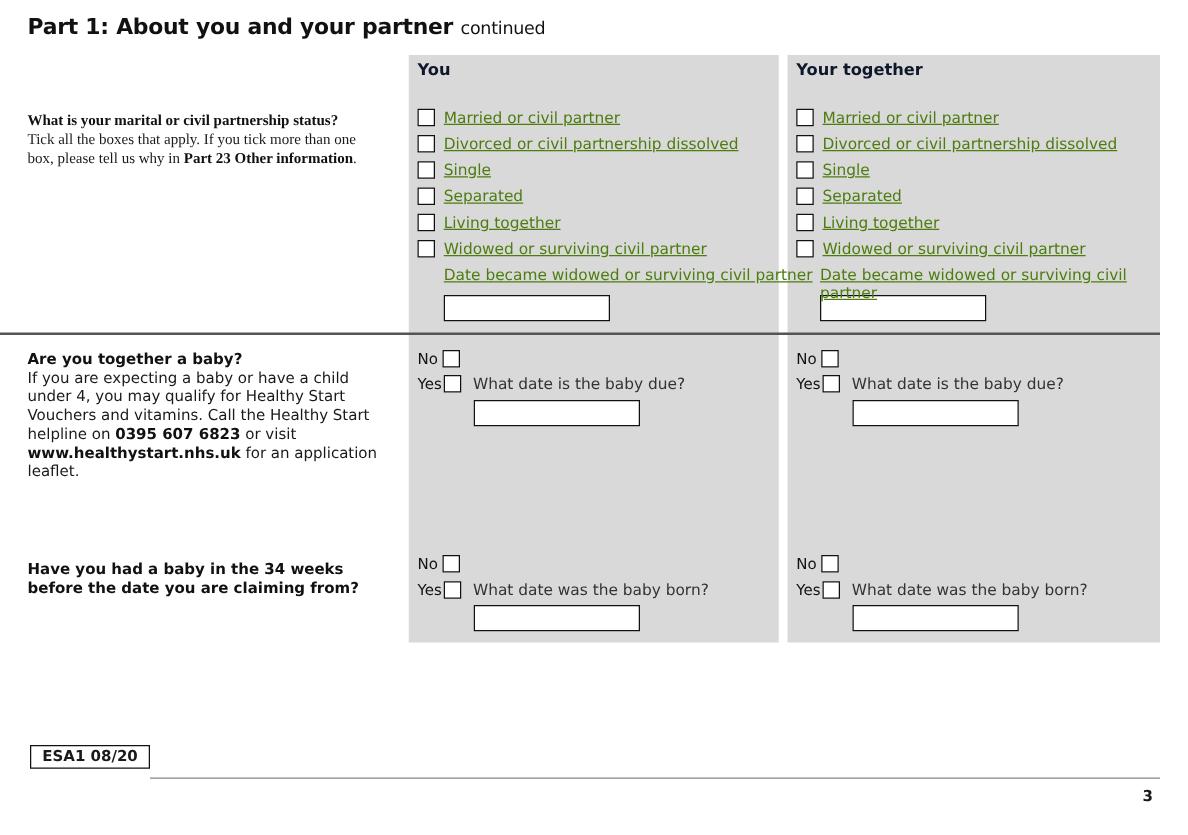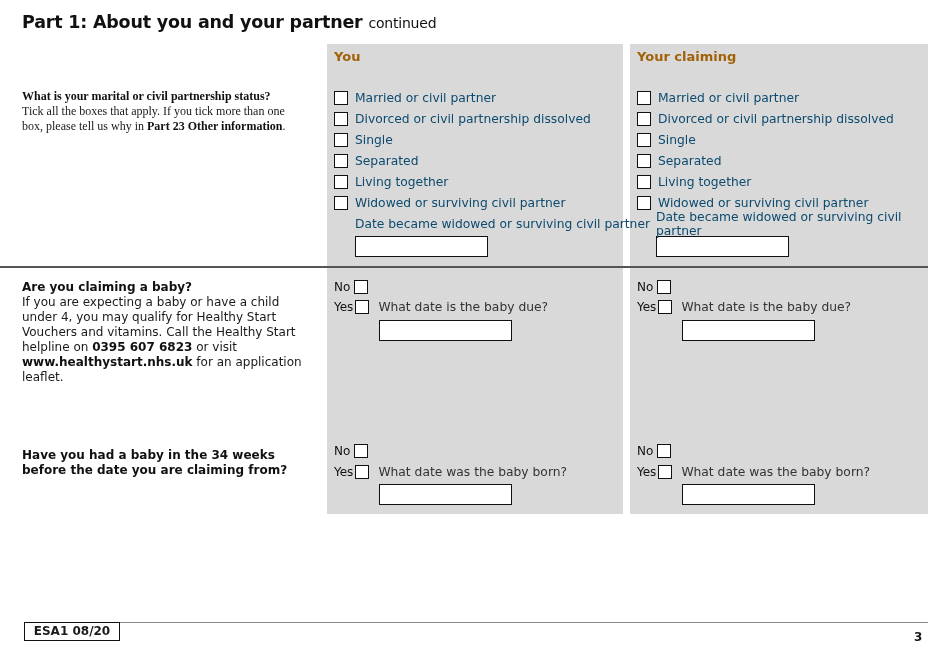--- a/index.html
+++ b/index.html
@@ -6,43 +6,43 @@
     body {
       width:950px; height:668px; background:#ffffff; position:relative; overflow:hidden;
       font-family:"DejaVu Sans", sans-serif; color:#1a1a1a;
     }
     .abs { position:absolute; }
     .title { left:22px; top:12px; font-size:17.5px; font-weight:bold; color:#111; letter-spacing:-0.2px; }
     .title .cont { font-weight:normal; font-size:14px;text-align:right; }
     .panel { background:#d9d9d9; top:44px; height:470px; }
     .panel.you { left:327px; width:296px; }
     .panel.partner { left:630px; width:298px; }
-    .colhead { font-size:13px; font-weight:bold; color:#a16207; }
+    .colhead { font-size:13px; font-weight:bold; color:#0f172a; }
     .hline { left:0; top:266px; width:928px; height:2px; background:#555; }
     .q { font-size:12px; line-height:15px; color:#1a1a1a; }
     .q b { color:#111; }
-    .opt { font-size:12.3px; color:#0c4a6e; display:flex; align-items:center; height:21px; }
+    .opt { font-size:12.3px; color:#4d7c0f; display:flex; height:21px;text-decoration:underline; }
     .cb { width:14px; height:14px; border:1.5px solid #111; background:#fff; box-sizing:border-box; margin-right:7px; flex:none; }
     .datebox { width:133px; height:21px; border:1.5px solid #111; background:#fff; box-sizing:border-box; }
     .yn { font-size:12px; color:#111; display:flex; align-items:flex-end; }
     .yn .lbl { margin-right:4px; }
     .footer-line { left:120px; top:622px; width:808px; height:1px; background:#888; }
-    .code { left:24px; top:622px; width:96px; height:19px; border:1.5px solid #111; box-sizing:border-box; font-size:12px; font-weight:bold; text-align:center; line-height:16px; }
+    .code { left:24px; top:596px; width:96px; height:19px; border:1.5px solid #111; box-sizing:border-box; font-size:12px; font-weight:bold; text-align:center; line-height:16px; }
     .pageno { left:914px; top:630px; font-size:12px; font-weight:bold; }
   </style>
 </head>
 <body>
 
 <div class="abs title"><span>Part 1: About you and your partner</span> <span class="cont">continued</span></div>
 
 <div class="abs panel you"></div>
 <div class="abs panel partner"></div>
 
 <div class="abs colhead" style="left:334px;top:49px;">You</div>
-<div class="abs colhead" style="left:637px;top:49px;">Your claiming</div>
+<div class="abs colhead" style="left:637px;top:49px;">Your together</div>
 
 <div class="abs q" style="left:22px;top:89px;width:285px;font-family:Liberation Serif, serif;">
   <b>What is your marital or civil partnership status?</b><br>
   <span>Tick all the boxes that apply. If you tick more than one box, please tell us why in </span><b>Part 23 Other information</b><span>.</span>
 </div>
 
 <div class="abs" style="left:334px;top:87px;">
   <div class="opt">
       <span class="cb"></span>
       <span>Married or civil partner</span>
@@ -100,21 +100,21 @@
     </div>
   <div class="opt" style="padding-left:19px;">
       <span>Date became widowed or surviving civil partner</span>
     </div>
   <div class="datebox" style="margin-left:19px;margin-top:2px;"></div>
 </div>
 
 <div class="abs hline"></div>
 
 <div class="abs q" style="left:22px;top:280px;width:290px;">
-  <b>Are you claiming a baby?</b><br>
+  <b>Are you together a baby?</b><br>
   <span>If you are expecting a baby or have a child under 4, you may qualify for Healthy Start Vouchers and vitamins. Call the Healthy Start helpline on </span><b>0395 607 6823</b><span> or visit </span><b>www.healthystart.nhs.uk</b><span> for an application leaflet.</span>
 </div>
 
 <div class="abs yn" style="left:334px;top:280px;">
     <span class="lbl">No</span>
     <span class="cb"></span>
   </div>
 <div class="abs yn" style="left:334px;top:300px;">
     <span class="lbl" style="margin-right:2px;">Yes</span>
     <span class="cb"></span>

